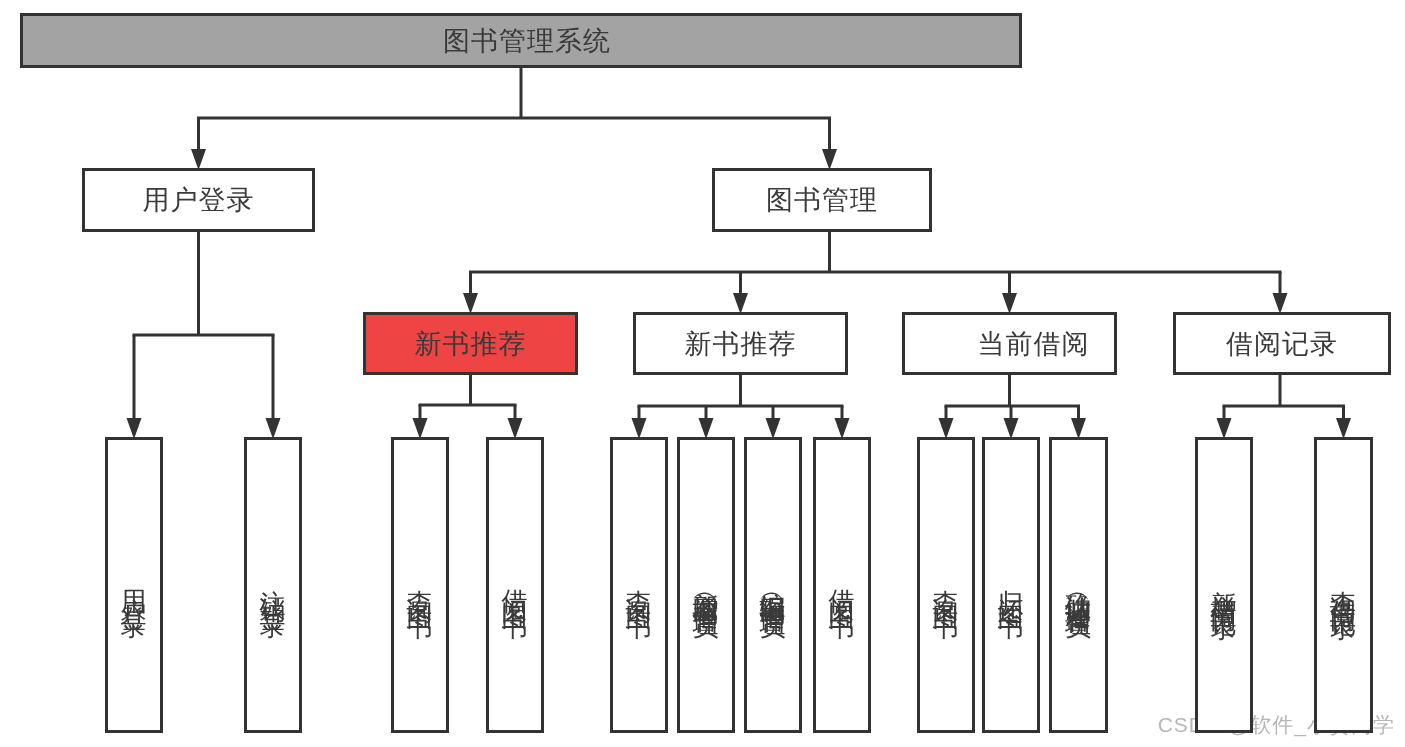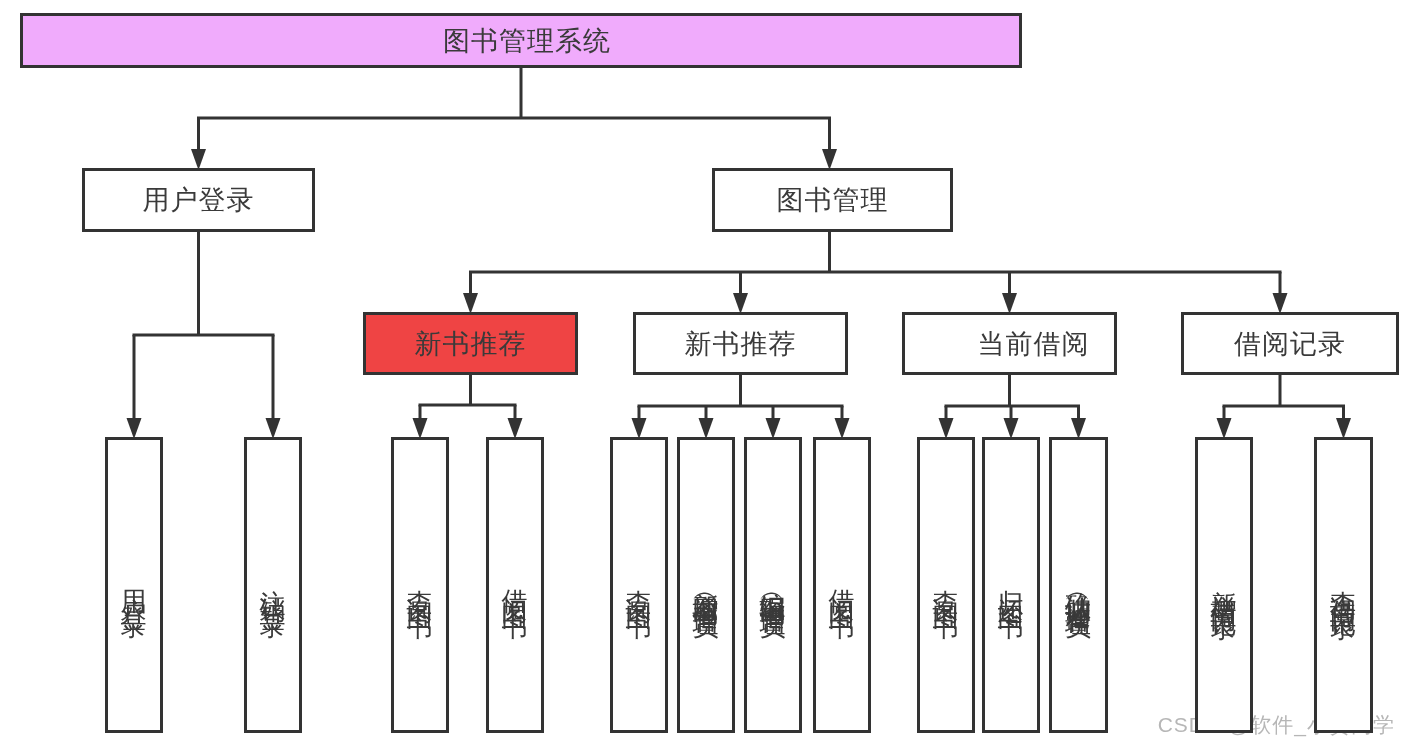--- a/index.html
+++ b/index.html
@@ -102,39 +102,39 @@
       <line x1="1078.5" y1="406" x2="1078.5" y2="424" stroke="#333333" stroke-width="3"></line>
       <polygon points="1071,418 1086,418 1078.5,439" fill="#333333"></polygon>
       <line x1="1280" y1="375" x2="1280" y2="406" stroke="#333333" stroke-width="3"></line>
       <line x1="1222.5" y1="406" x2="1345" y2="406" stroke="#333333" stroke-width="3"></line>
       <line x1="1224" y1="406" x2="1224" y2="424" stroke="#333333" stroke-width="3"></line>
       <polygon points="1216.5,418 1231.5,418 1224,439" fill="#333333"></polygon>
       <line x1="1343.5" y1="406" x2="1343.5" y2="424" stroke="#333333" stroke-width="3"></line>
       <polygon points="1336,418 1351,418 1343.5,439" fill="#333333"></polygon>
     </svg>
   <div class="watermark">CSDN @软件_小贺同学</div>
-<div class="node horiz" style="left: 20px; top: 13px; width: 1002px; height: 55px; border-color: rgb(51, 51, 51); background: #f0abfc; color: rgb(58, 58, 58); padding-left: 12px;">
+<div class="node horiz" style="left: 20px; top: 13px; width: 1002px; height: 55px; border-color: rgb(51, 51, 51); background: #a3a3a3; color: rgb(58, 58, 58); padding-left: 12px;">
       <span>图书管理系统</span>
     </div>
     <div class="node horiz" style="left: 82px; top: 168px; width: 233px; height: 64px; border-color: rgb(51, 51, 51); background: rgb(255, 255, 255); color: rgb(58, 58, 58);">
       <span>用户登录</span>
     </div>
-    <div class="node horiz" style="left: 712px; top: 168px; width: 241px; height: 64px; border-color: rgb(51, 51, 51); background: rgb(255, 255, 255); color: rgb(58, 58, 58);">
+    <div class="node horiz" style="left: 712px; top: 168px; width: 220px; height: 64px; border-color: rgb(51, 51, 51); background: rgb(255, 255, 255); color: rgb(58, 58, 58);">
       <span>图书管理</span>
     </div>
     <div class="node horiz" style="left: 363px; top: 312px; width: 215px; height: 63px; border-color: rgb(51, 51, 51); background: #ef4444; color: rgb(58, 58, 58);">
       <span>新书推荐</span>
     </div>
     <div class="node horiz" style="left: 633px; top: 312px; width: 215px; height: 63px; border-color: rgb(51, 51, 51); background: rgb(255, 255, 255); color: rgb(58, 58, 58);">
       <span>新书推荐</span>
     </div>
     <div class="node horiz" style="left: 902px; top: 312px; width: 215px; height: 63px; border-color: rgb(51, 51, 51); background: rgb(255, 255, 255); color: rgb(58, 58, 58); padding-left: 48px;">
       <span>当前借阅</span>
     </div>
-    <div class="node horiz" style="left: 1173px; top: 312px; width: 218px; height: 63px; border-color: rgb(51, 51, 51); background: rgb(255, 255, 255); color: rgb(58, 58, 58); margin-left: 8px;">
+    <div class="node horiz" style="left: 1173px; top: 312px; width: 218px; height: 63px; border-color: rgb(51, 51, 51); background: rgb(255, 255, 255); color: rgb(58, 58, 58);">
       <span>借阅记录</span>
     </div>
     <div class="node vert" style="left: 105px; top: 437px; width: 58px; height: 296px; border-color: rgb(51, 51, 51); background: rgb(255, 255, 255); color: rgb(58, 58, 58);">
       <span style="letter-spacing: 8px;">用户登录</span>
     </div>
     <div class="node vert" style="left: 244px; top: 437px; width: 58px; height: 296px; border-color: rgb(51, 51, 51); background: rgb(255, 255, 255); color: rgb(58, 58, 58);">
       <span style="letter-spacing: 8px;">注销登录</span>
     </div>
     <div class="node vert" style="left: 391px; top: 437px; width: 58px; height: 296px; border-color: rgb(51, 51, 51); background: rgb(255, 255, 255); color: rgb(58, 58, 58);">
       <span style="letter-spacing: 8px;">查询图书</span>

